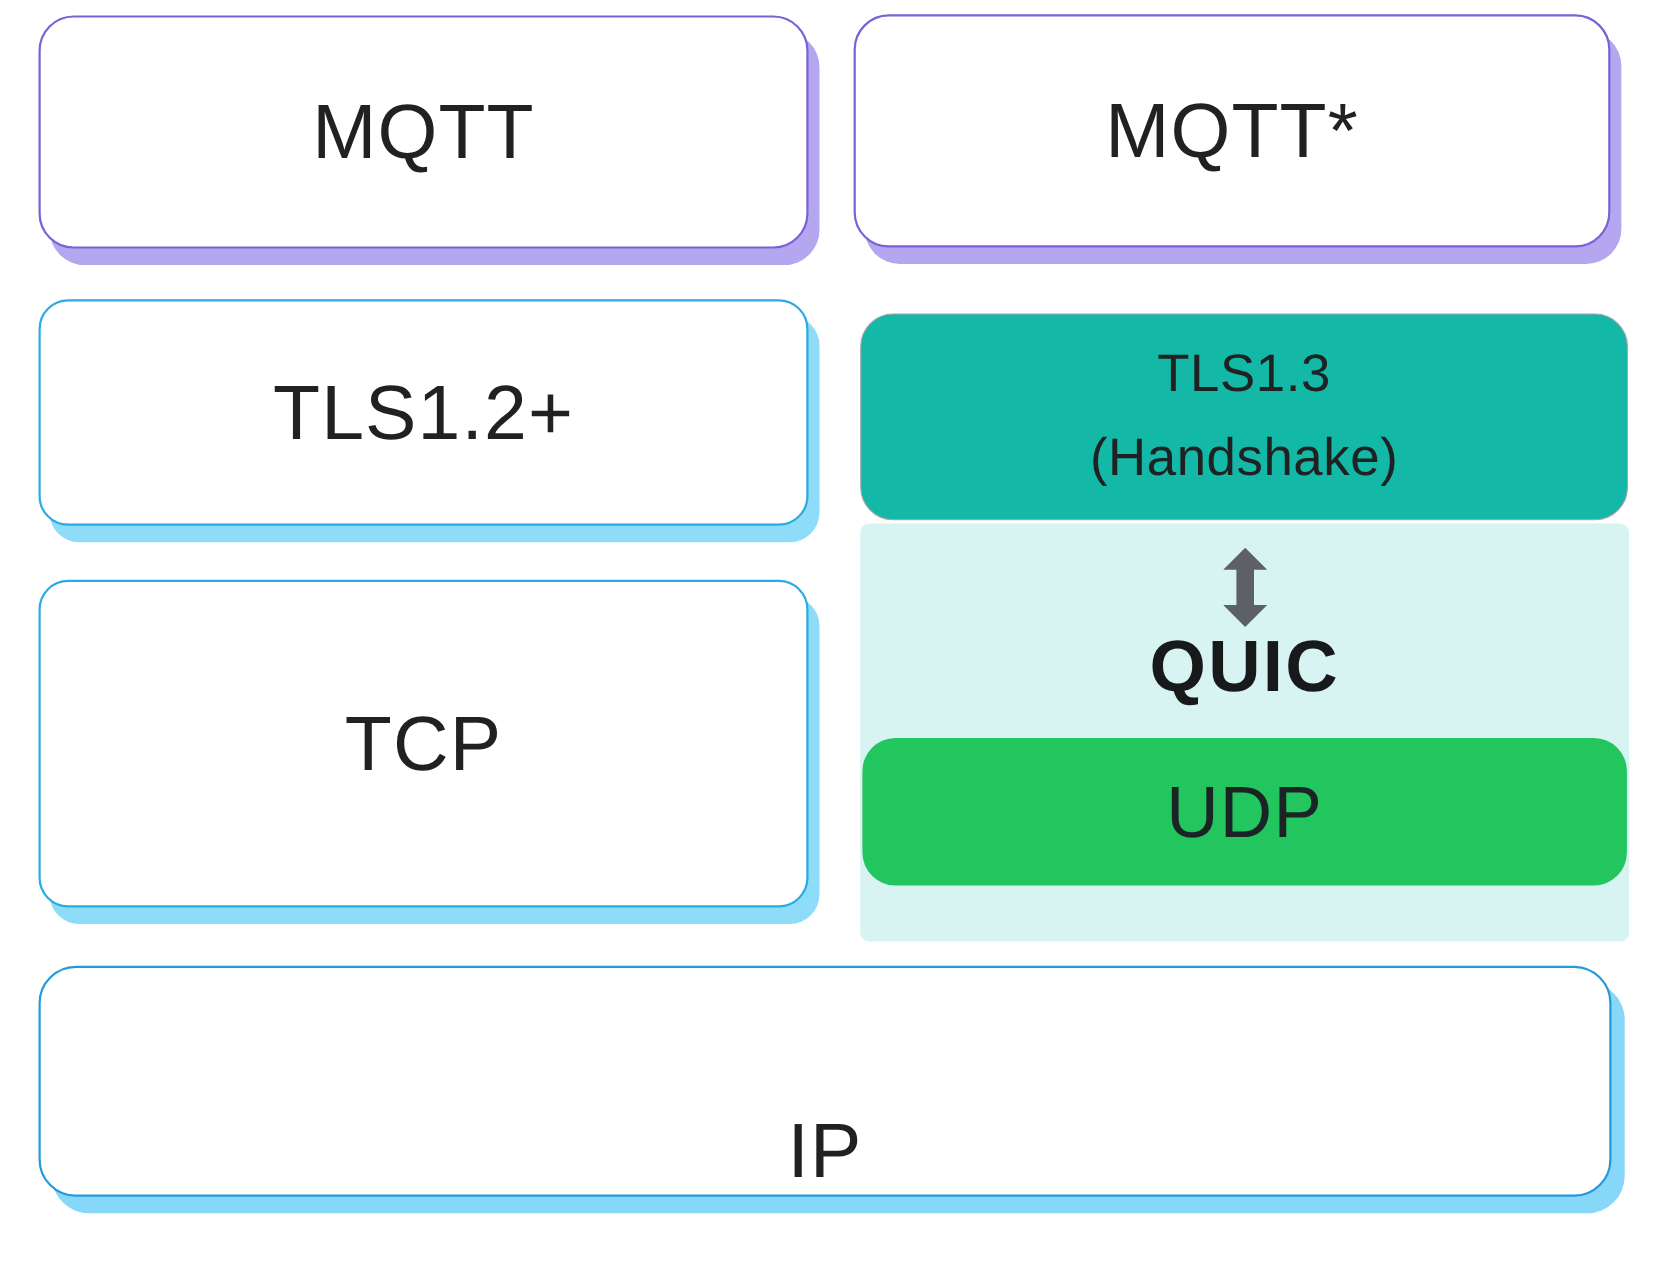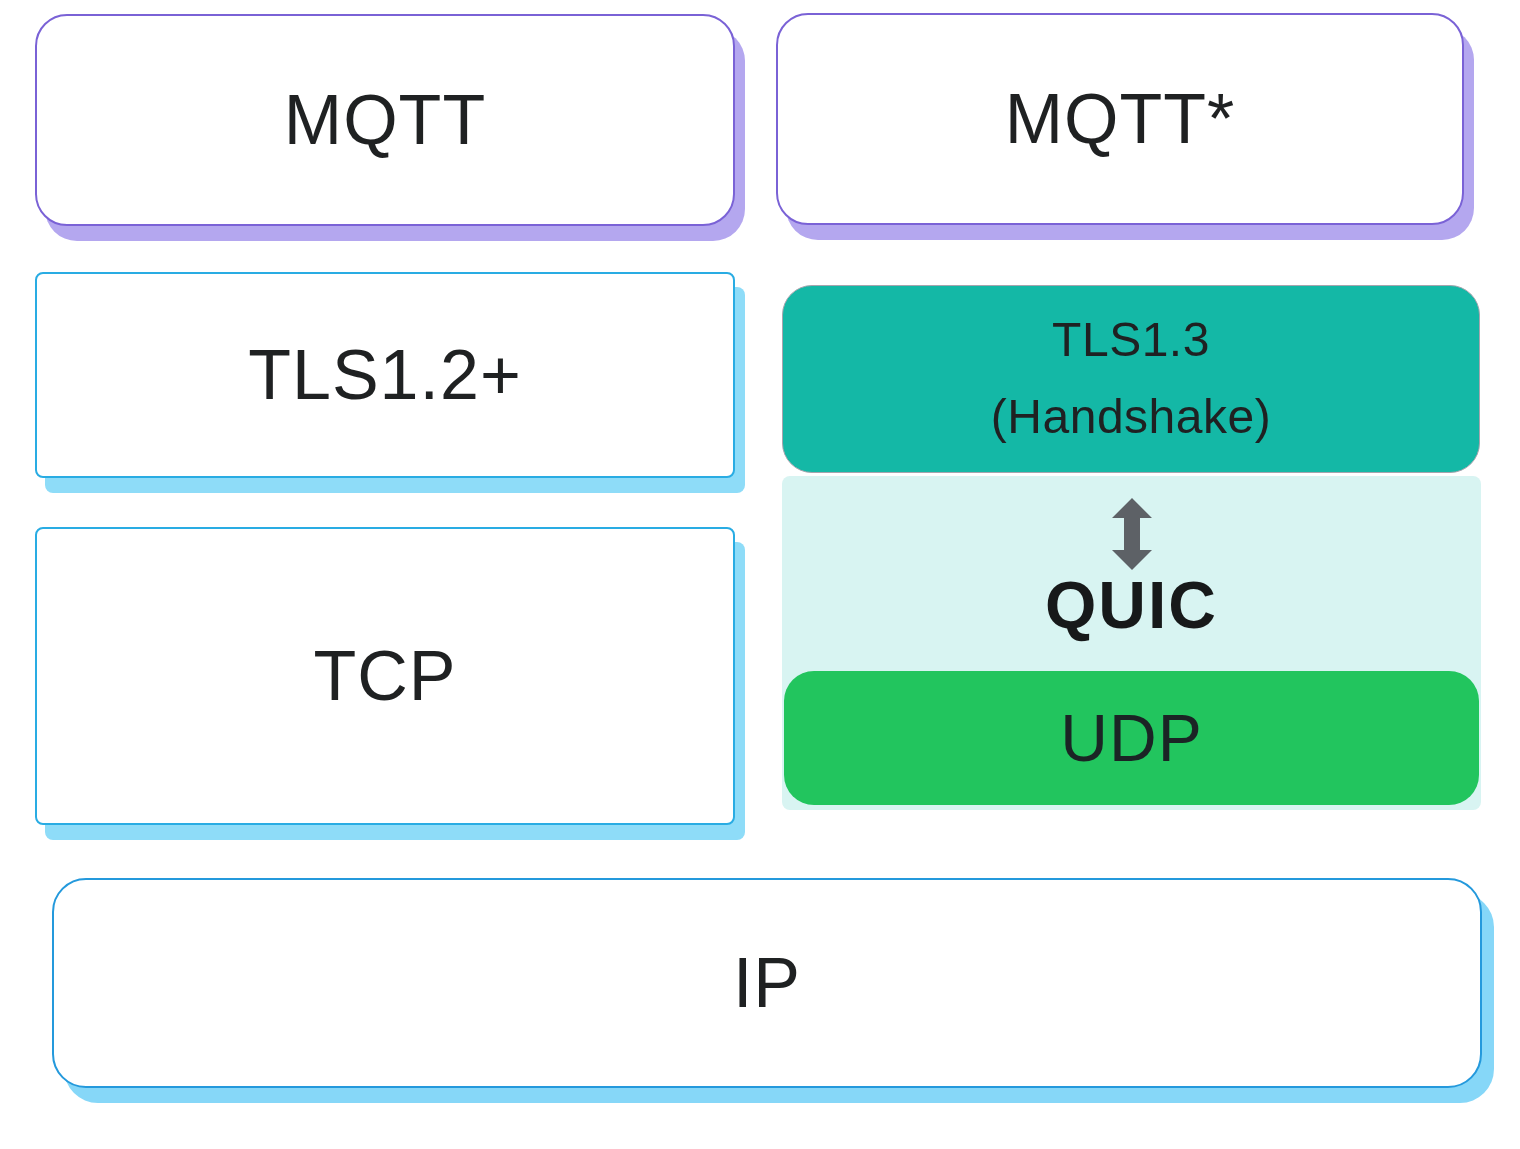--- a/index.html
+++ b/index.html
@@ -26,48 +26,48 @@
     letter-spacing: 1px;
     box-sizing: border-box;
   }
   .purple {
     border: 2.5px solid #7a62d6;
     border-radius: 32px;
     box-shadow: 10px 15px 0 #b4a7ef;
   }
   .cyan {
     border: 2.5px solid #29ace3;
-    border-radius: 8px;
+    border-radius: 27px;
     box-shadow: 10px 15px 0 #8edcf8;
   }
   .blue {
     border: 2.5px solid #2499dc;
     border-radius: 34px;
     box-shadow: 12px 15px 0 #86d7f8;
   }
   #box-mqtt      { left: 35px;  top: 14px;  width: 700px;  height: 212px; }
   #box-mqtt-star { left: 776px; top: 13px;  width: 688px;  height: 212px; }
   #box-tls12     { left: 35px;  top: 272px; width: 700px;  height: 206px; }
   #box-tcp       { left: 35px;  top: 527px; width: 700px;  height: 298px; }
-  #box-ip        { left: 52px;  top: 878px; width: 1430px; height: 210px; }
+  #box-ip        { left: 35px;  top: 878px; width: 1430px; height: 210px; align-items: flex-end; }
 
   #box-tls13 {
     left: 782px; top: 285px; width: 698px; height: 188px;
     background: #14b8a6;
     border: 1.5px solid #a6a4ae;
     border-radius: 30px;
     flex-direction: column;
     font-size: 48px;
     line-height: 1.6;
     letter-spacing: 0.5px;
     box-shadow: none;
   }
   #quic-group {
     position: absolute;
-    left: 782px; top: 476px; width: 699px; height: 334px;
+    left: 782px; top: 476px; width: 699px; height: 380px;
     background: #d8f4f2;
     border-radius: 8px;
   }
   #arrow-updown {
     position: absolute;
     left: 50%;
     transform: translateX(-50%);
     top: 22px;
     width: 40px;
     height: 72px;

